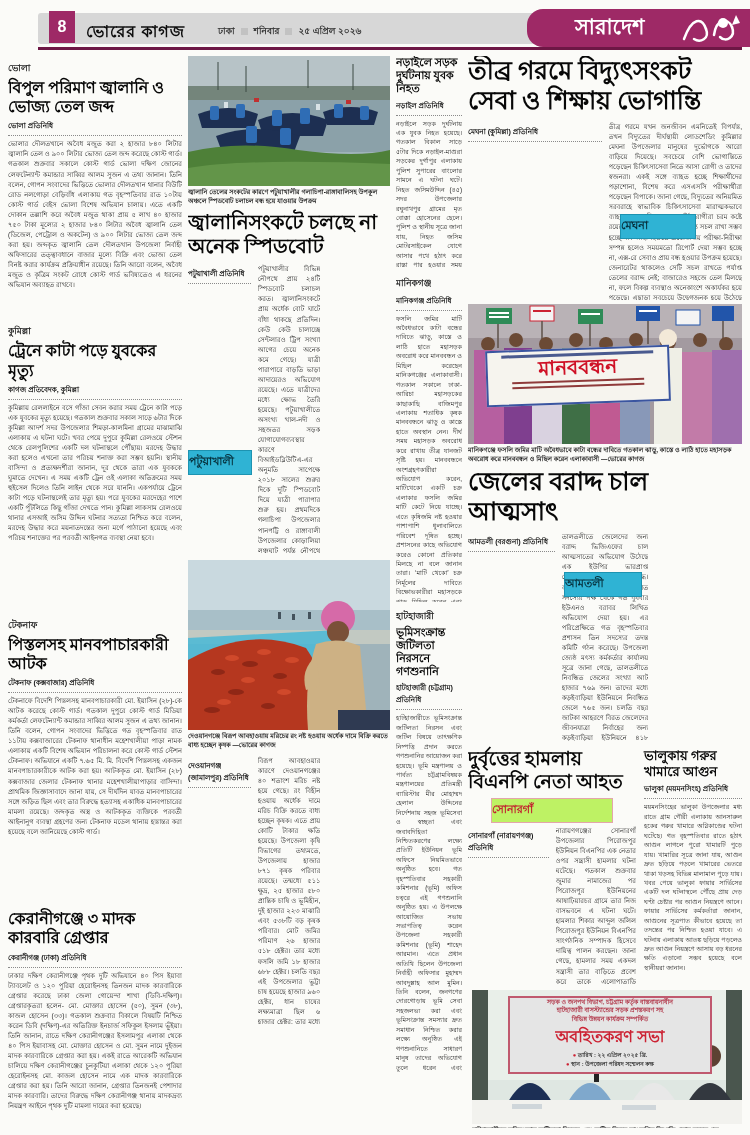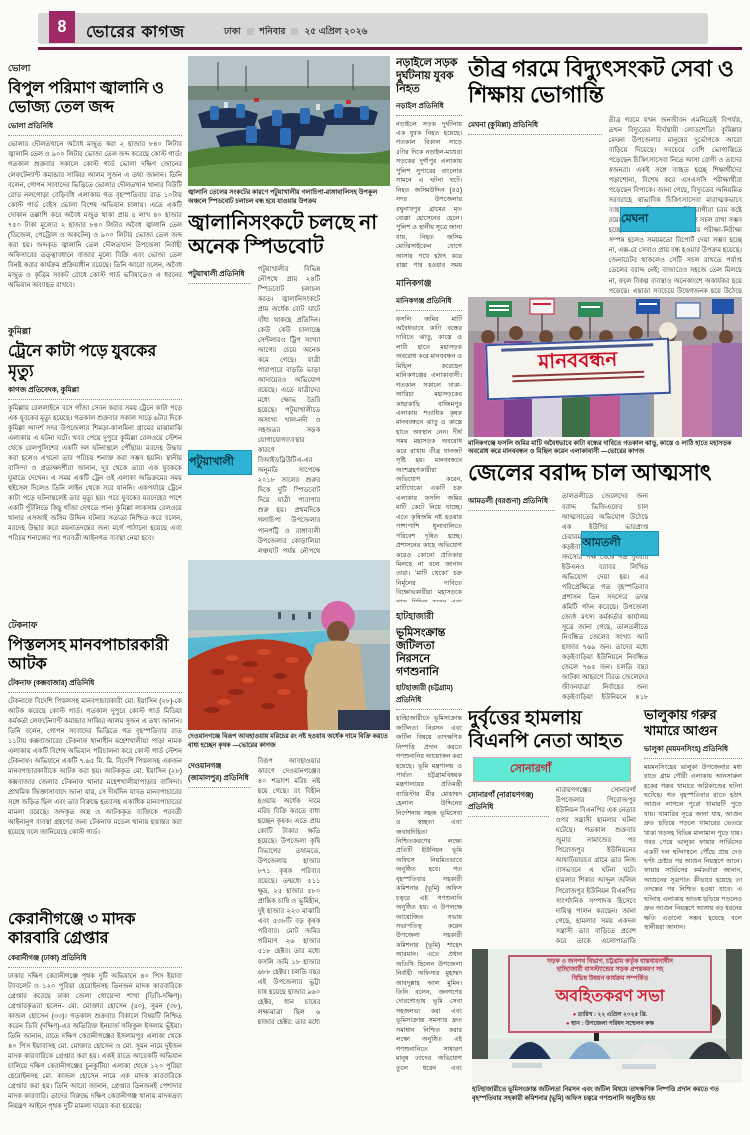--- a/index.html
+++ b/index.html
@@ -4,47 +4,47 @@
 <style>
   html,body { margin:0; padding:0; background:#8a8a8a; font-family:"Liberation Sans", sans-serif; }
   .page { position:relative; width:750px; height:1135px; margin:0 auto; background:#fbfbf8; overflow:hidden; }
   .abs { position:absolute; }
 
   
   .hdr-grayband { position:absolute; left:38px; top:13px; width:670px; height:31px; background:#d7d7d7; border-radius:3px; }
   .hdr-pagenum { position:absolute; left:49px; top:11px; width:26px; height:32px; background:#9e2966; color:#fff;
                  font-size:16px; font-weight:bold; display:flex; align-items:center; justify-content:center; }
   .hdr-logo { position:absolute; left:86px; top:19px; font-size:16px; font-weight:900; color:#0d0d0d; letter-spacing:1px; }
-  .hdr-dateline { position:absolute; left:224px; top:24px; font-size:9px; font-weight:bold; color:#333;
+  .hdr-dateline { position:absolute; left:218px; top:24px; font-size:9px; font-weight:bold; color:#333;
                   display:flex; align-items:center; gap:6px; }
   .sep-sq { width:7px; height:7px; background:#c2c2c2; display:inline-block; }
   .hdr-secband { position:absolute; left:527px; top:9px; width:223px; height:38px; background:#9e2966;
                  border-radius:16px 0 0 16px; display:flex; align-items:center; }
   .hdr-sectitle { color:#ffffff; font-size:21px; font-weight:bold; margin-left:48px; }
   .hdr-rule { position:absolute; left:38px; top:47px; width:704px; height:3px; background:#6d1745; }
 
   
   .kicker { font-size:9px; font-weight:bold; color:#2a2a2a; margin:7px 0 2px; }
   .hl { font-weight:bold; color:#070707; line-height:1.2; margin:0; font-family:"Liberation Serif", serif; }
-  .hl-xl { font-size:22px; }
+  .hl-xl { font-size:25px; }
   .hl-lg { font-size:20px; }
   .hl-md { font-size:16px; }
   .hl-sm { font-size:11px; }
   .hl-xs { font-size:13px; }
   .byline { font-size:7.2px; font-weight:bold; color:#101010; margin-top:4px; padding-bottom:3px;
             border-bottom:1px dotted #8a8a8a; margin-bottom:3px; }
   .body-txt { font-size:6.7px; line-height:1.5; text-align:justify; color:#1c1c1c; overflow:hidden; }
   .bwrap { overflow:hidden; position:relative; margin-top:3px; }
   .cols-2 { column-count:2; column-gap:7px; }
   .cols-3 { column-count:3; column-gap:7px; }
   .caption { font-size:6.4px; font-weight:bold; color:#222; line-height:1.35; margin-top:2px; overflow:hidden; }
   .credit { font-weight:bold; white-space:nowrap; }
   .locbox { background:#2fb3d4; color:#06303c; font-weight:bold; font-size:11px; text-align:left;
             padding:2px 0; border:1px solid #1d93b1; }
-  .locbox.pink { background:#5eead4; color:#c21f2e; border-color:#e3a6ab;padding-left:36px; }
+  .locbox.pink { background:#bef264; color:#c21f2e; border-color:#e3a6ab; }
   .photo { position:relative; overflow:hidden; background:#9fb3ba; }
   .photo svg { display:block; }
   article { display:block; }
 
   
   .rally-banner { position:absolute; left:18px; top:44px; width:180px; height:52px; background:#f6f4ee;
                   border:2px solid #3a55a0; transform:rotate(-2deg); text-align:center; overflow:hidden; }
   .rally-banner .tiny-line { height:3px; background:#4a5a8f; margin:3px 14px 0; }
   .rally-banner-title { color:#cf1126; font-weight:900; font-size:20px; line-height:1.1; }
   .rally-banner .tiny-line2 { height:2px; background:#8f3a3a; margin:2px 24px 0; }
@@ -64,20 +64,33 @@
 
   <div class="hdr-grayband"></div>
   <div class="hdr-pagenum">8</div>
   <div class="hdr-logo">ভোরের কাগজ</div>
   <div class="hdr-dateline">
     <span>ঢাকা</span>
     <span class="sep-sq"></span>
     <span>শনিবার</span>
     <span class="sep-sq"></span>
     <span>২৫ এপ্রিল ২০২৬</span>
+  </div>
+  <div class="hdr-secband">
+    <span class="hdr-sectitle">সারাদেশ</span>
+    <svg width="70" height="38" viewBox="0 0 70 38" style="margin-left:auto;margin-right:4px">
+      <g stroke="#ffffff" fill="none" stroke-width="2.5" stroke-linecap="round">
+        <path d="M8 30 C 16 8, 26 8, 30 20"></path>
+        <path d="M30 20 C 34 30, 24 34, 18 30"></path>
+        <path d="M38 26 C 40 10, 52 8, 56 18"></path>
+        <path d="M56 18 C 60 28, 50 34, 44 28"></path>
+      </g>
+      <circle cx="47" cy="14" r="5" fill="#ffffff"></circle>
+      <path d="M60 6 l4 8 -8 2 z" fill="#ffffff"></path>
+    </svg>
   </div>
   <div class="hdr-rule"></div>
 
   <div class="abs" style="left:8px; top:54px; width:174px; height:1074px; overflow:hidden;">
 
     <article>
       <div class="kicker">ভোলা</div>
       <h2 class="hl hl-md">বিপুল পরিমাণ জ্বালানি ও ভোজ্য তেল জব্দ</h2>
       <div class="byline">ভোলা প্রতিনিধি</div>
       <div class="body-txt" style="height:178px">ভোলার দৌলতখানে অবৈধ মজুত করা ২ হাজার ৮৪০ লিটার জ্বালানি তেল ও ৯০০ লিটার ভোজ্য তেল জব্দ করেছে কোস্ট গার্ড। গতকাল শুক্রবার সকালে কোস্ট গার্ড ভোলা দক্ষিণ জোনের লেফটেন্যান্ট কমান্ডার সাব্বির আলম সুজন এ তথ্য জানান। তিনি বলেন, গোপন সংবাদের ভিত্তিতে ভোলার দৌলতখান থানার বিউটি রোড নলগোড়া বেড়িবাঁধ এলাকায় গত বৃহস্পতিবার রাত ১০টায় কোস্ট গার্ড বেইস ভোলা বিশেষ অভিযান চালায়। এতে একটি দোকান তল্লাশি করে অবৈধ মজুত থাকা প্রায় ৫ লাখ ৪০ হাজার ৭৫০ টাকা মূল্যের ২ হাজার ৮৪০ লিটার অবৈধ জ্বালানি তেল (ডিজেল, পেট্রোল ও অকটেন) ও ৯০০ লিটার ভোজ্য তেল জব্দ করা হয়। জব্দকৃত জ্বালানি তেল দৌলতখান উপজেলা নির্বাহী অফিসারের তত্ত্বাবধানে বাজার মূল্যে বিক্রি এবং ভোজ্য তেল বিনষ্ট করার কার্যক্রম প্রক্রিয়াধীন রয়েছে। তিনি আরো বলেন, অবৈধ মজুত ও কৃত্রিম সংকট রোধে কোস্ট গার্ড ভবিষ্যতেও এ ধরনের অভিযান অব্যাহত রাখবে।</div>
@@ -298,21 +311,21 @@
     <div class="caption">
       <span>মানিকগঞ্জে ফসলি জমির মাটি অবৈধভাবে কাটা বন্ধের দাবিতে গতকাল ঝাড়ু, কাস্তে ও লাঠি হাতে মহাসড়ক অবরোধ করে মানববন্ধন ও মিছিল করেন এলাকাবাসী</span>
       <span class="credit">—ভোরের কাগজ</span>
     </div>
 
     <article>
       <h1 class="hl hl-xl" style="margin-top:4px">জেলের বরাদ্দ চাল আত্মসাৎ</h1>
       <div class="bwrap cols-3" style="height:210px; margin-top:5px">
         <div class="byline">আমতলী (বরগুনা) প্রতিনিধি</div>
         <div class="body-txt">তালতলীতে জেলেদের জন্য বরাদ্দ ভিজিএফের চাল আত্মসাতের অভিযোগ উঠেছে এক ইউপির ভারপ্রাপ্ত চেয়ারম্যানের বিরুদ্ধে। কড়ইবাড়িয়া ইউনিয়নের সাত সদস্যের পক্ষ থেকে গত বুধবার ইউএনও বরাবর লিখিত অভিযোগ দেয়া হয়। এর পরিপ্রেক্ষিতে গত বৃহস্পতিবার প্রশাসন তিন সদস্যের তদন্ত কমিটি গঠন করেছে। উপজেলা জ্যেষ্ঠ মৎস্য কর্মকর্তার কার্যালয় সূত্রে জানা গেছে, তালতলীতে নিবন্ধিত জেলের সংখ্যা আট হাজার ৭৬৯ জন। তাদের মধ্যে কড়ইবাড়িয়া ইউনিয়নে নিবন্ধিত জেলে ৭৬৫ জন। চলতি বছর জাটকা আহরণে বিরত জেলেদের জীবনযাত্রা নির্বাহের জন্য কড়ইবাড়িয়া ইউনিয়নে ৪১৮ জেলের জন্য মানবিক সহায়তা কর্মসূচির আওতায় প্রতি মাসে জেলেপ্রতি ৪০ কেজি হারে চাল বরাদ্দ হয়। ফেব্রুয়ারি, মার্চ, এপ্রিল ও মে- এই চার মাসের জন্য ৬৬ টন ৮৮০ কেজি চাল তোলেন ওই ইউপির ভারপ্রাপ্ত চেয়ারম্যান মো. ফজলুল হক বাড়ু। গত ৫ ও ১৭ এপ্রিল দুই ধাপে জেলেদের মধ্যে চাল বিতরণ করা হয়। কিন্তু ভারপ্রাপ্ত চেয়ারম্যান ফজলুল হক বাড়ুর বিরুদ্ধে চাল আত্মসাতের লিখিত অভিযোগ দেন সাত ইউপি সদস্য। ইউপি সদস্য মো. রেজওয়ান সরদার, খলিলুর রহমান, শীষুক ফারুক হাওলাদার, পুলকেশ মজুমদার, মনির গাজী ও সংরক্ষিত (নারী) সদস্য মাহমুদা আক্তারের অভিযোগ, ইউনিয়নের জেলেদের জন্য দুই ধাপে ৬৬ টন ৮৮০ কেজি চাল বরাদ্দ দেয়া হয়। সরকার। কিন্তু শাসক চেয়ারম্যান ৫১ টন ২০০ কেজি চাল বিতরণ করেন; বাকি পাঁচ টন ৬৮০ কেজি চাল তিনি আত্মসাৎ করেন। কড়ইবাড়িয়া ইউনিয়ন পরিষদের প্রশাসনিক কর্মকর্তা মো. খলিলুর রহমান বলেন, চাল বিতরণের বিষয়ে আমাকে কেউ জানাননি। এখন পর্যন্ত মাস্টাররোলেও বুঝিয়ে দেননি। কড়ইবাড়িয়া ইউনিয়নের দায়িত্বে থাকা তালতলী উপজেলা সহকারী শিক্ষা কর্মকর্তা মো. আল আমিনের ভাষ্য, আমি ইউনিয়ন থেকে জেলেদের মধ্যে চাল বিতরণ করেছি; কোনো অনিয়মের ঘটনা ঘটেনি। অভিযুক্ত ভারপ্রাপ্ত চেয়ারম্যান মো. ফজলুল হক বাড়ু বলেন, আমি ইউনিয়নে চেয়ারম্যান পদে নির্বাচন করব। এ জন্য একটি গ্রুপ ষড়যন্ত্র করছে। আমি প্রতি জেলেকে ৮০ কেজি করে চাল বুঝিয়ে দিয়েছি। কোনো আত্মসাতের ঘটনা ঘটেনি। একটি মহল আমাকে ইউনিয়নে ছোট করার জন্য ষড়যন্ত্র করছে। এটি তাদের কাজ; এই অপপ্রচারের তীব্র নিন্দা জানাই। অভিযোগটি তদন্তে প্রশাসন তিন সদস্যের কমিটি করেছে। এই কমিটির প্রধান তালতলী উপজেলা সিনিয়র মৎস্য কর্মকর্তা ভিক্টর বাইন। সদস্য হিসেবে আছেন উপজেলা কৃষি কর্মকর্তা মো. সাইফুল ইসলাম ও মাধ্যমিক শিক্ষা কর্মকর্তা মো. টিপু সুলতান। ইউএনও মোছাম্মৎ জাকিয়া সুলতানা বলেন, ভারপ্রাপ্ত চেয়ারম্যানের বিরুদ্ধে পরিষদের সদস্যরা চাল আত্মসাতের লিখিত অভিযোগ করেছেন; তদন্ত কমিটির প্রতিবেদন পেলে ব্যবস্থা নেয়া হবে।</div>
-        <div class="locbox abs" style="left:113px; top:40px; width:76px;">আমতলী</div>
+        <div class="locbox abs" style="left:96px; top:40px; width:76px;">আমতলী</div>
       </div>
     </article>
 
     <div style="display:flex; gap:8px; margin-top:6px;">
       <article style="width:168px;">
         <h2 class="hl" style="font-size:19px">দুর্বৃত্তের হামলায় বিএনপি নেতা আহত</h2>
         <div class="locbox pink" style="width:120px; margin:4px auto 2px;">সোনারগাঁ</div>
         <div class="bwrap cols-2" style="height:158px;">
           <div class="byline">সোনারগাঁ (নারায়ণগঞ্জ) প্রতিনিধি</div>
           <div class="body-txt">নারায়ণগঞ্জের সোনারগাঁ উপজেলার পিরোজপুর ইউনিয়ন বিএনপির এক নেতার ওপর সন্ত্রাসী হামলার ঘটনা ঘটেছে। গতকাল শুক্রবার জুমার নামাজের পর পিরোজপুর ইউনিয়নের আষাঢ়িয়ারচর গ্রামে তার নিজ বাসভবনে এ ঘটনা ঘটে। হামলার শিকার আব্দুল জলিল পিরোজপুর ইউনিয়ন বিএনপির সাংগঠনিক সম্পাদক হিসেবে দায়িত্ব পালন করছেন। জানা গেছে, হামলার সময় একদল সন্ত্রাসী তার বাড়িতে প্রবেশ করে তাকে এলোপাতাড়ি মারধর ও ধারালো অস্ত্র দিয়ে কুপিয়ে গুরুতর জখম করে। পরে স্থানীয়রা তাকে উদ্ধার করে সোনারগাঁ উপজেলা স্বাস্থ্য কমপ্লেক্সে ভর্তি করেন। বর্তমানে তিনি সেখানে চিকিৎসাধীন আছেন। আহত আব্দুল জলিল অভিযোগ করেন, এলাকায় টেন্ডারবাজি ও অবৈধ ভূমি দখলের প্রতিবাদ করায় একটি পক্ষ তার ওপর হামলা চালিয়েছে। এর আগেও দুর্বৃত্তরা তাকে একাধিকবার প্রাণনাশের হুমকি দিলে তিনি থানায় অভিযোগ করে রেখেছিলেন বলে জানান। এ বিষয়ে সোনারগাঁ থানার ওসি মো. মফিজুল ইসলাম বলেন, আষাঢ়িয়ারচর এলাকায় দুই ভাইয়ের মধ্যে মারামারির ঘটনা ঘটেছে। এখনো কেউ অভিযোগ করতে আসেনি; অভিযোগ পেলে তদন্ত সাপেক্ষে আইনানুগ ব্যবস্থা নেয়া হবে।</div>

